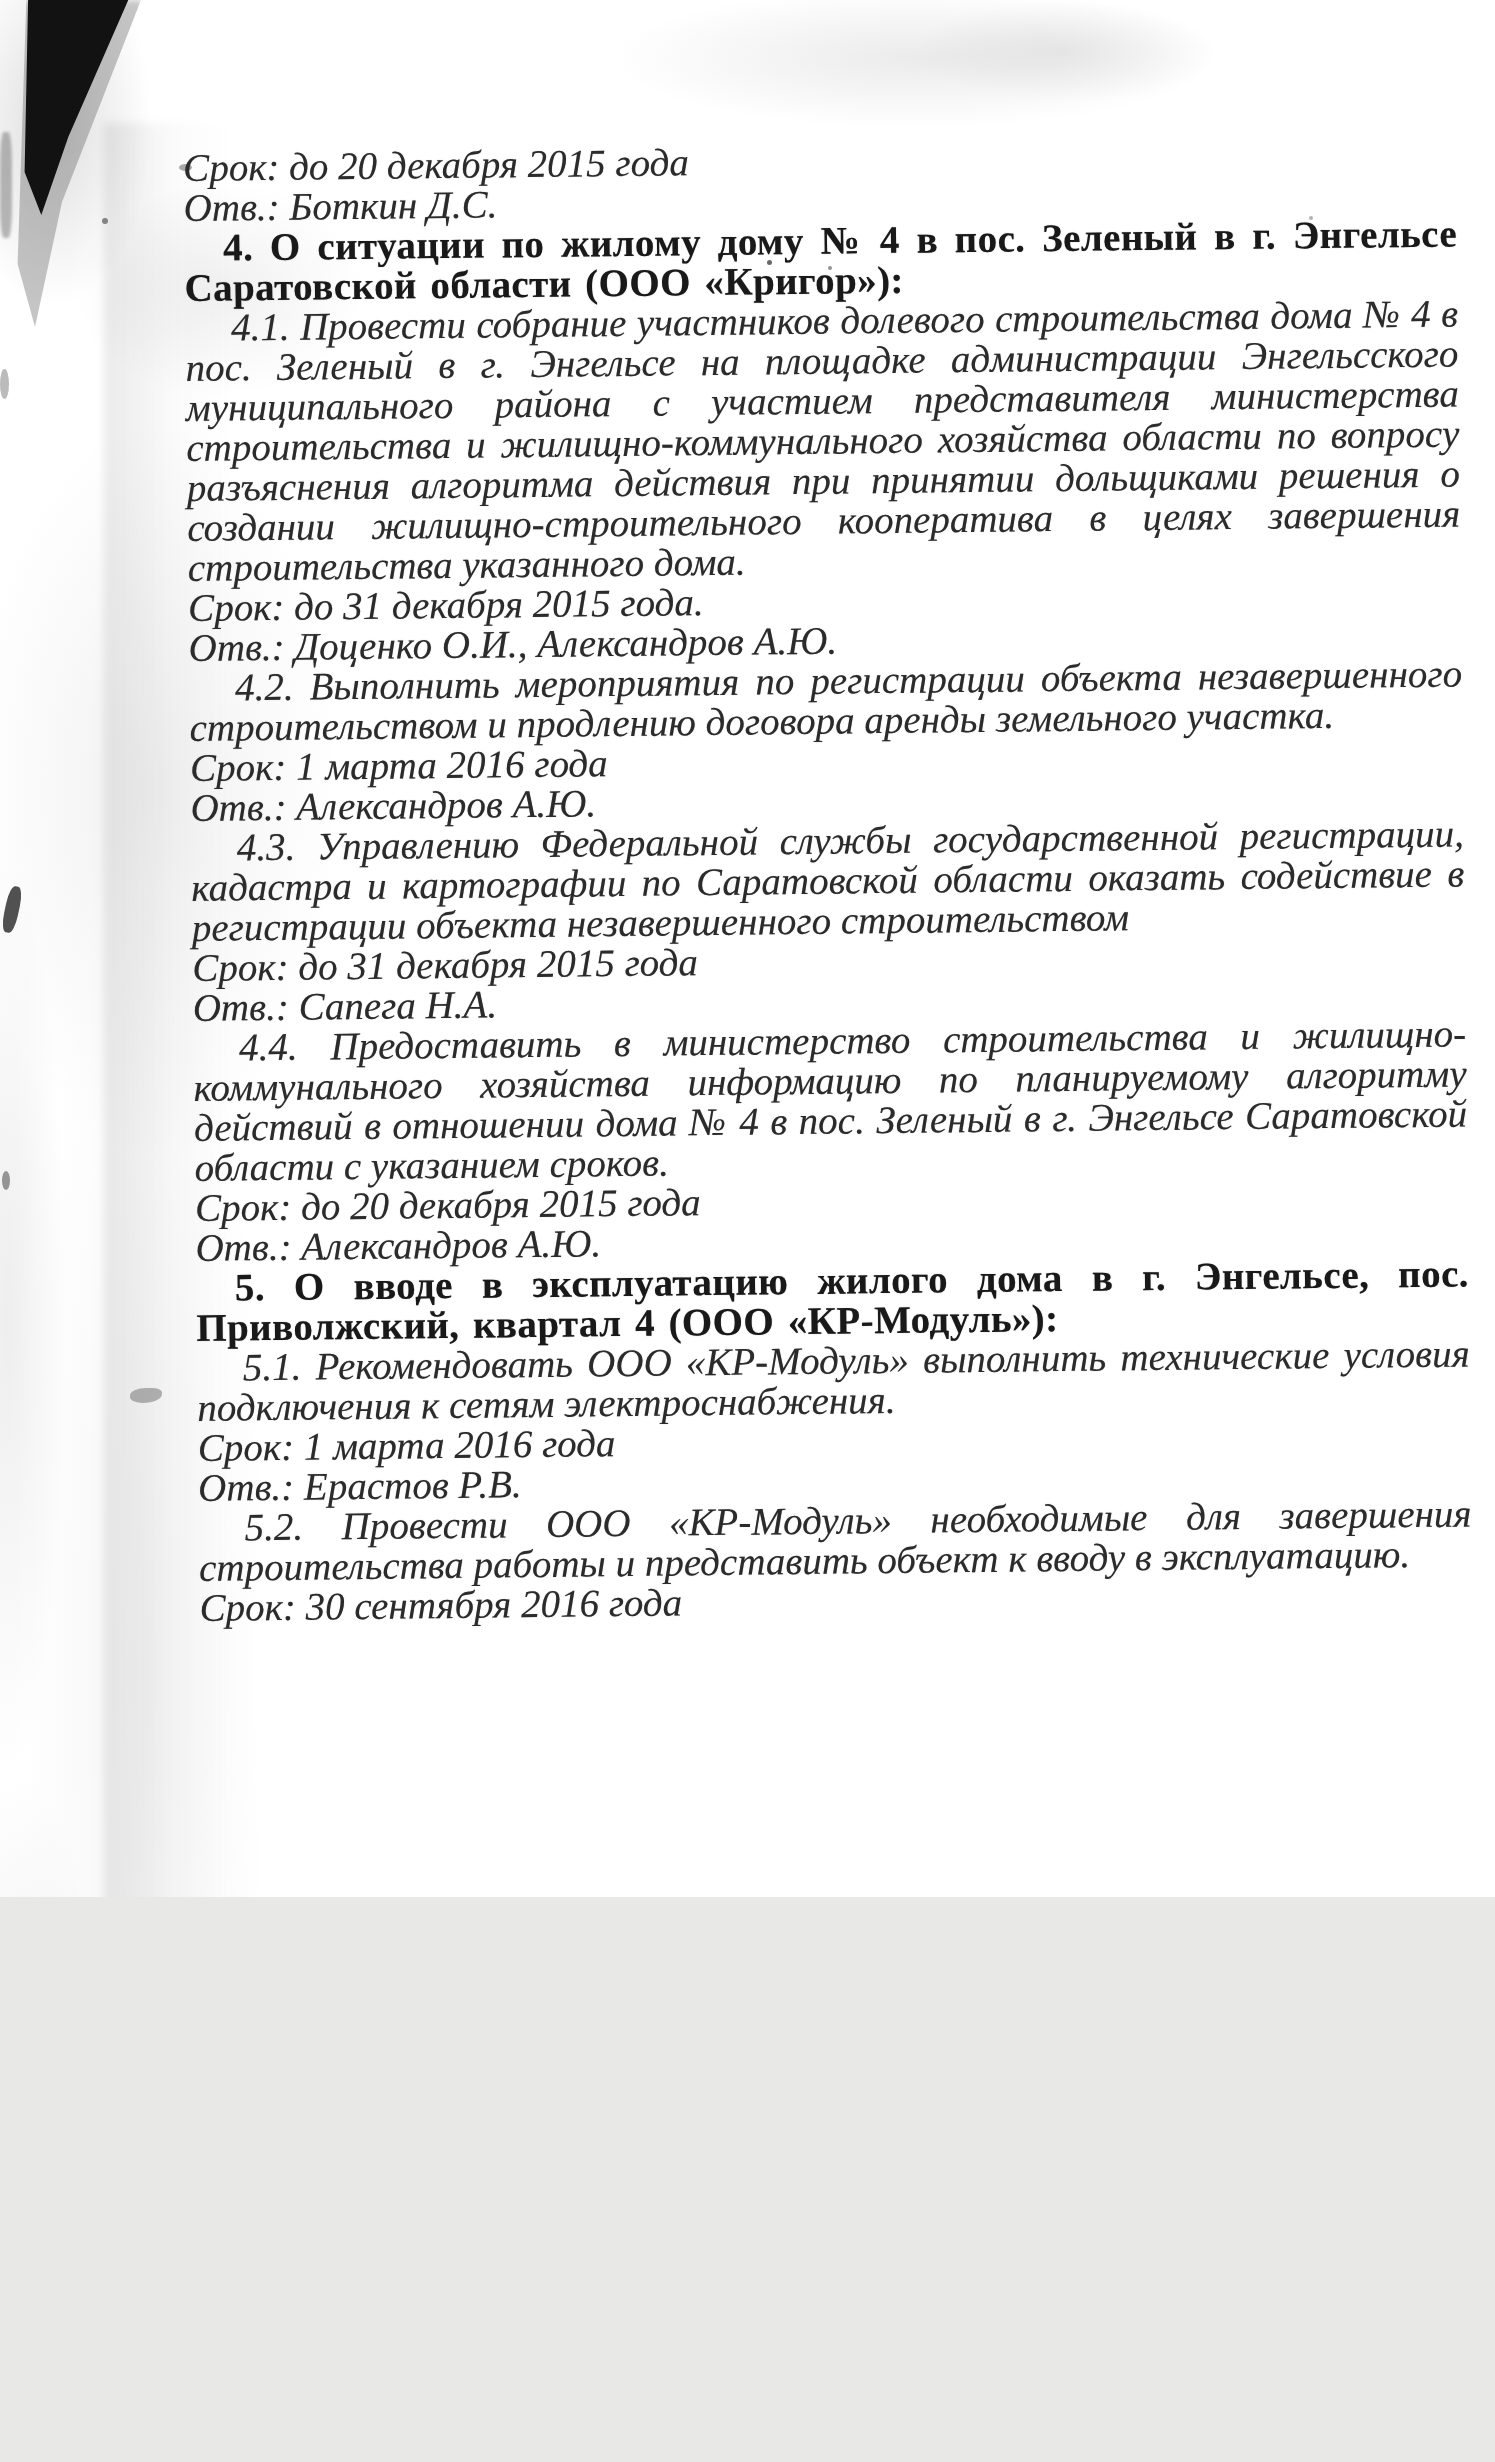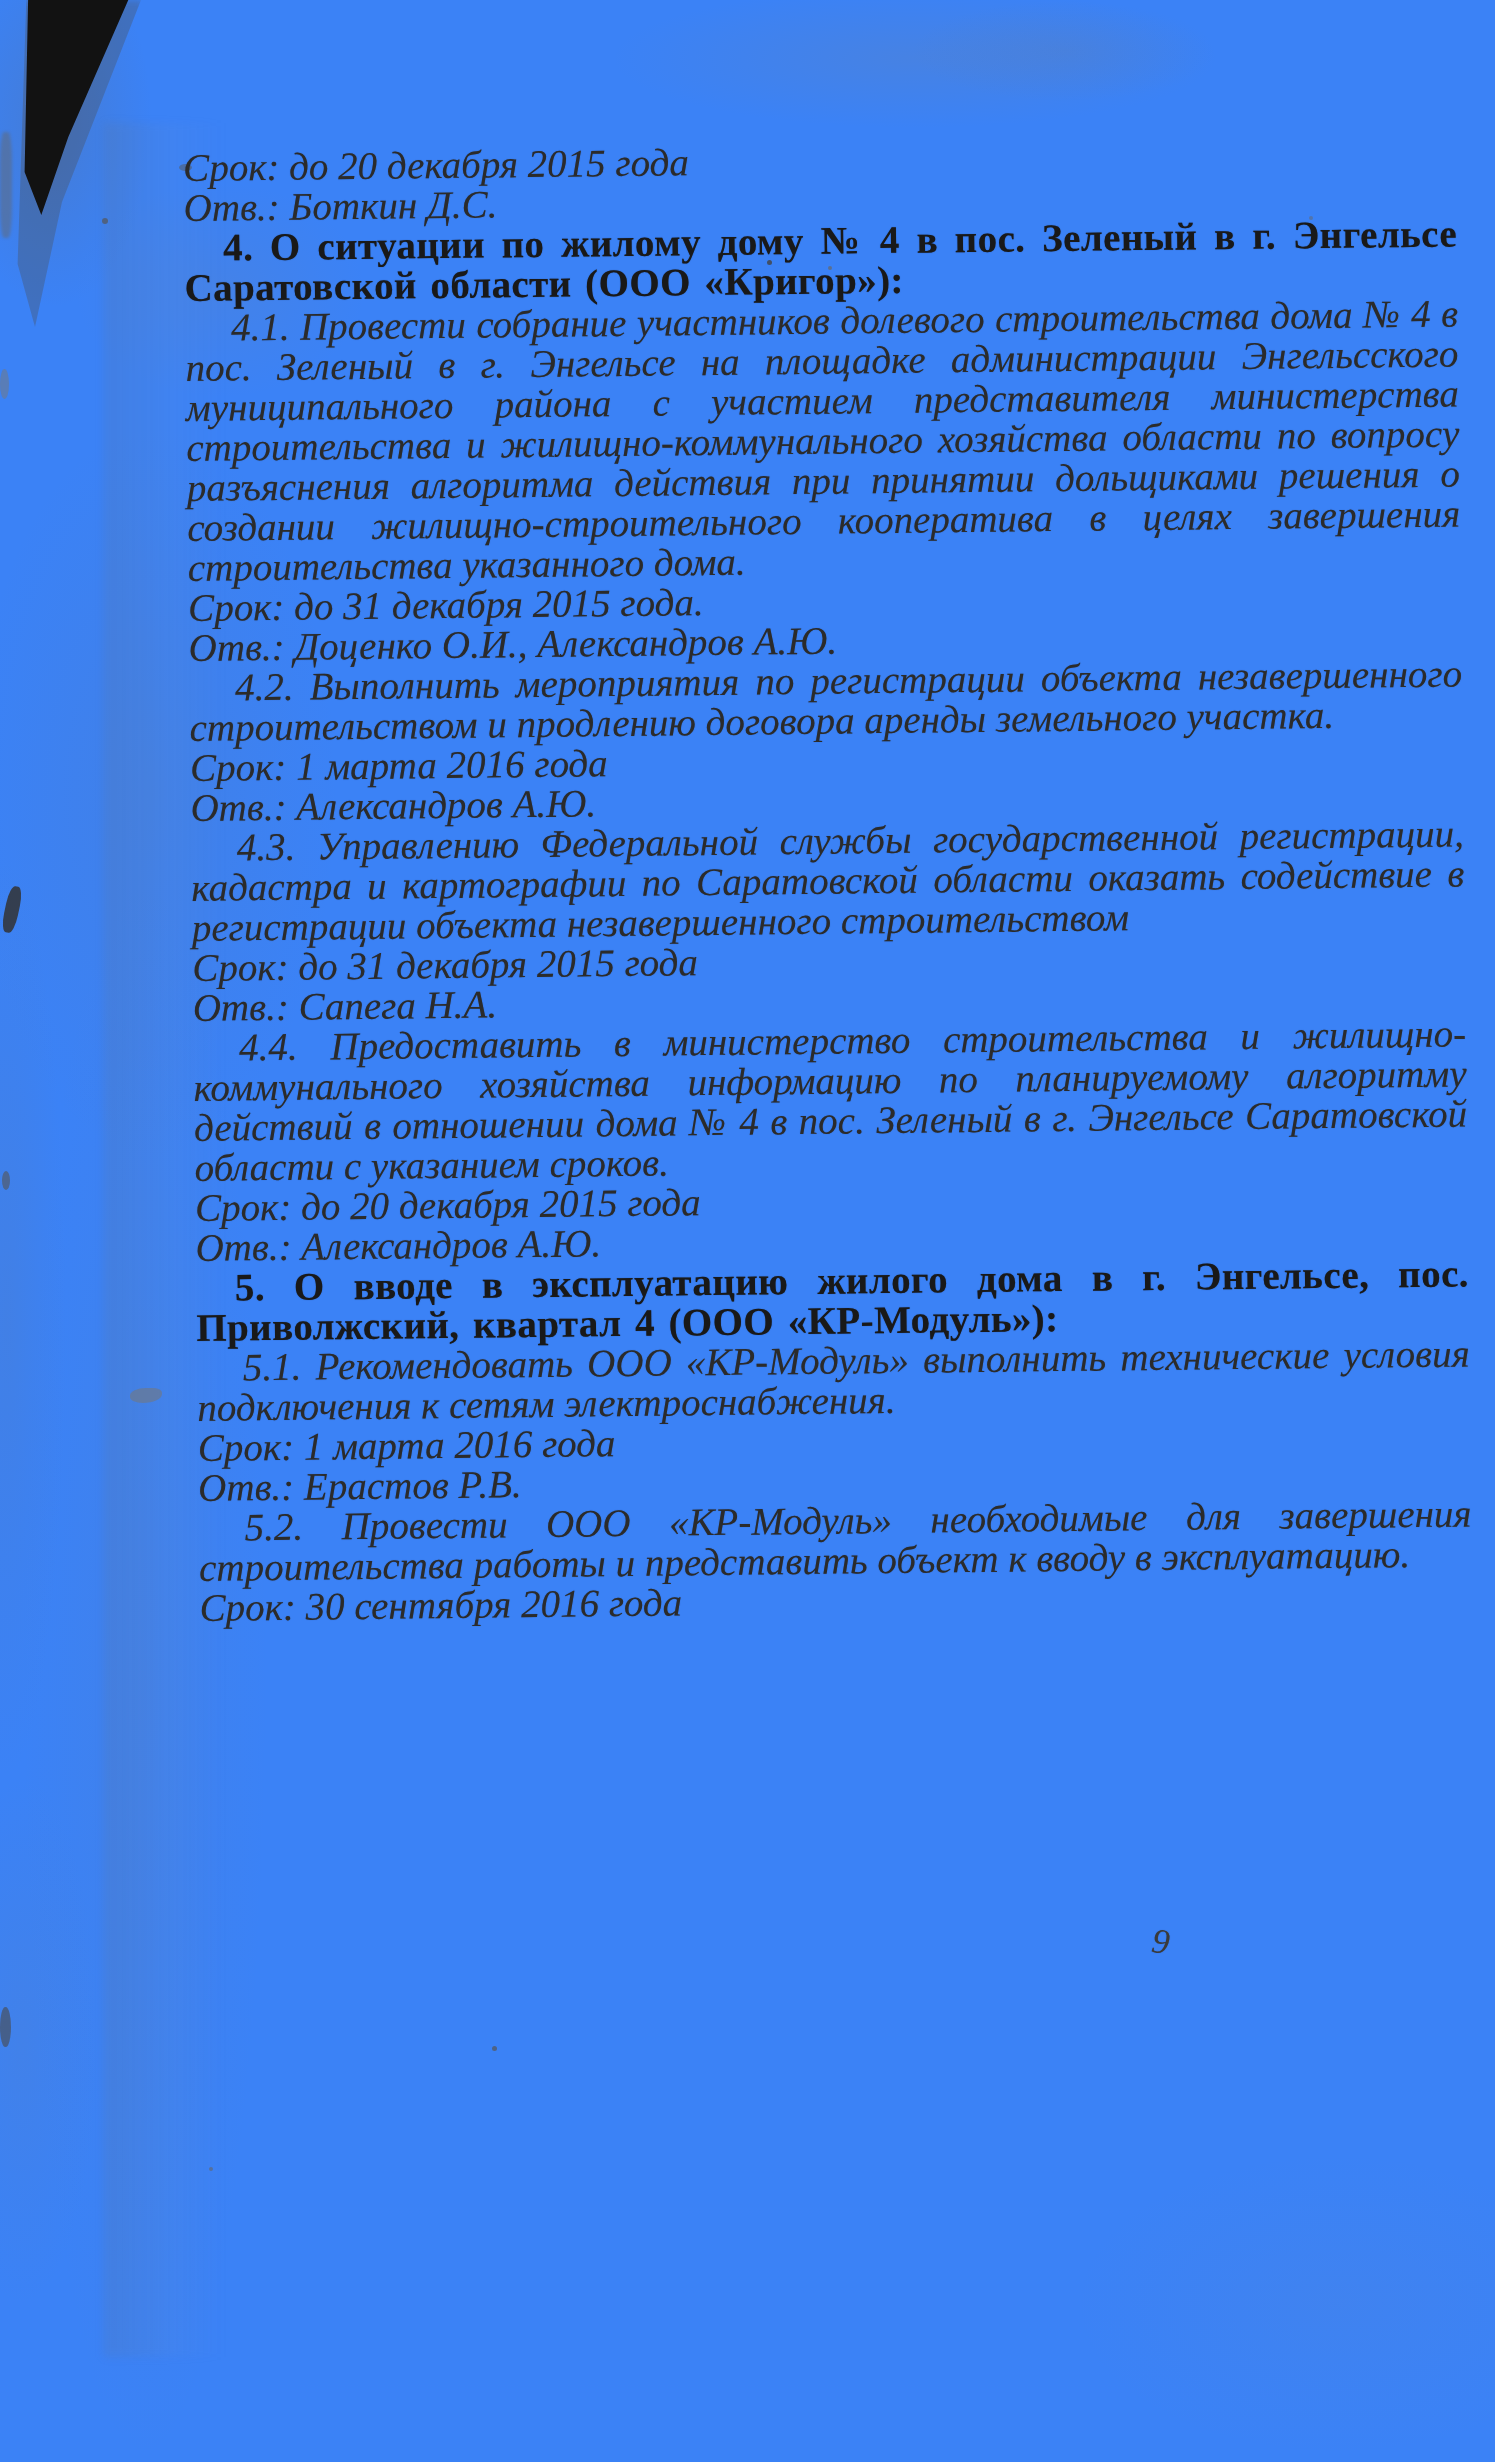--- a/index.html
+++ b/index.html
@@ -1,20 +1,20 @@
 <!DOCTYPE html>
 <html style="font-size:14px"><head>
 <meta charset="utf-8">
 <style>
   html,body{margin:0;padding:0;background:#e8e8e6;}
   .page{
     position:relative;
-    width:1495px;height:2462px;
+    width:1495px;height:1897px;
     margin:0 auto;
-    background:#3b82f6;
+    background:#ffffff;
     overflow:hidden;
     font-family:"Liberation Serif", serif;
   }
   
   .noise{
     position:absolute;inset:0;pointer-events:none;
     background:
       radial-gradient(ellipse 264px 528px at 154px 791px,  rgba(110,110,110,.10), transparent 70%),
       radial-gradient(ellipse 176px 1143px at 145px 1671px, rgba(120,120,120,.08), transparent 70%),
       radial-gradient(ellipse 422px 97px at 915px 58px,   rgba(130,130,130,.16), transparent 72%),

